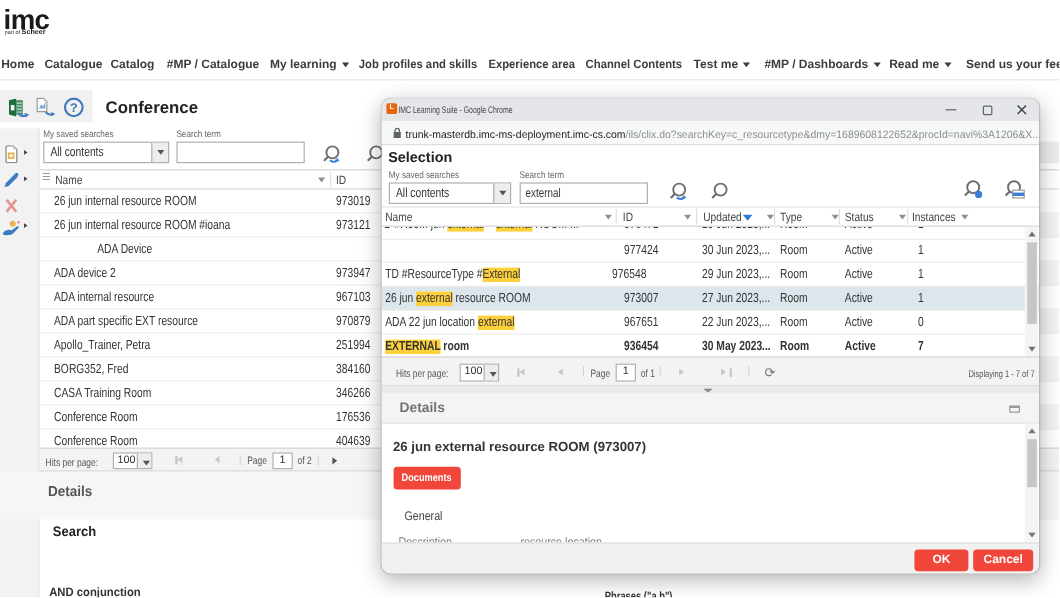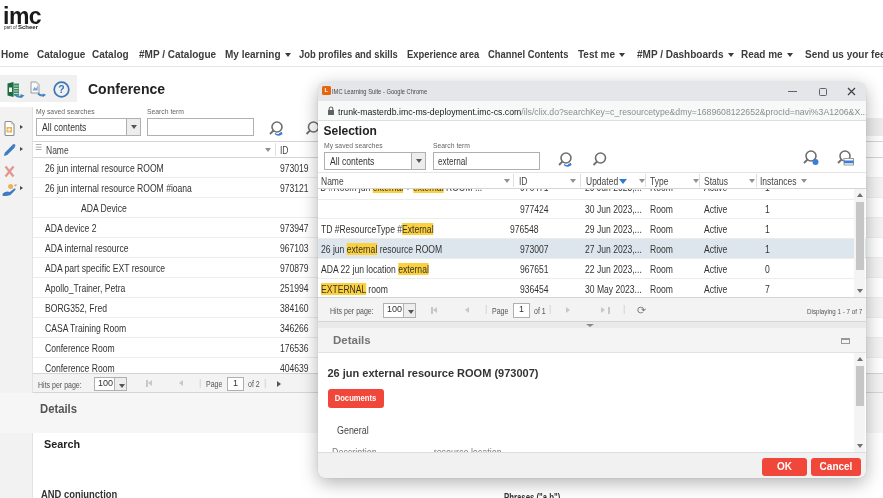--- a/index.html
+++ b/index.html
@@ -327,21 +327,21 @@
     <span class="abs" style="left:446.6px; top:3.5px;"><span class="nx">1</span></span>
         </div>
         <div class="row" style="position:relative; height:19.9px; ">
     <span class="abs" style="left:2.5px; top:3.5px;"><span class="nx">ADA 22 jun location <span class="hl">external</span></span></span>
     <span class="abs" style="left:201.5px; top:3.5px;"><span class="nx">967651</span></span>
     <span class="abs" style="left:267px; top:3.5px;"><span class="nx">22 Jun 2023,...</span></span>
     <span class="abs" style="left:332px; top:3.5px;"><span class="nx">Room</span></span>
     <span class="abs" style="left:386px; top:3.5px;"><span class="nx">Active</span></span>
     <span class="abs" style="left:446.6px; top:3.5px;"><span class="nx">0</span></span>
         </div>
-        <div class="row" style="position:relative; height:19.9px; ">
+        <div class="row" style="position:relative; height:19.9px;font-weight:bold; ">
     <span class="abs" style="left:2.5px; top:3.5px;"><span class="nx"><span class="hl">EXTERNAL</span> room</span></span>
     <span class="abs" style="left:201.5px; top:3.5px;"><span class="nx">936454</span></span>
     <span class="abs" style="left:267px; top:3.5px;"><span class="nx">30 May 2023...</span></span>
     <span class="abs" style="left:332px; top:3.5px;"><span class="nx">Room</span></span>
     <span class="abs" style="left:386px; top:3.5px;"><span class="nx">Active</span></span>
     <span class="abs" style="left:446.6px; top:3.5px;"><span class="nx">7</span></span>
         </div>
       </div>
 
     <div class="abs" style="left:536px; top:107px; width:11px; height:108px; background:#f4f4f4;">

